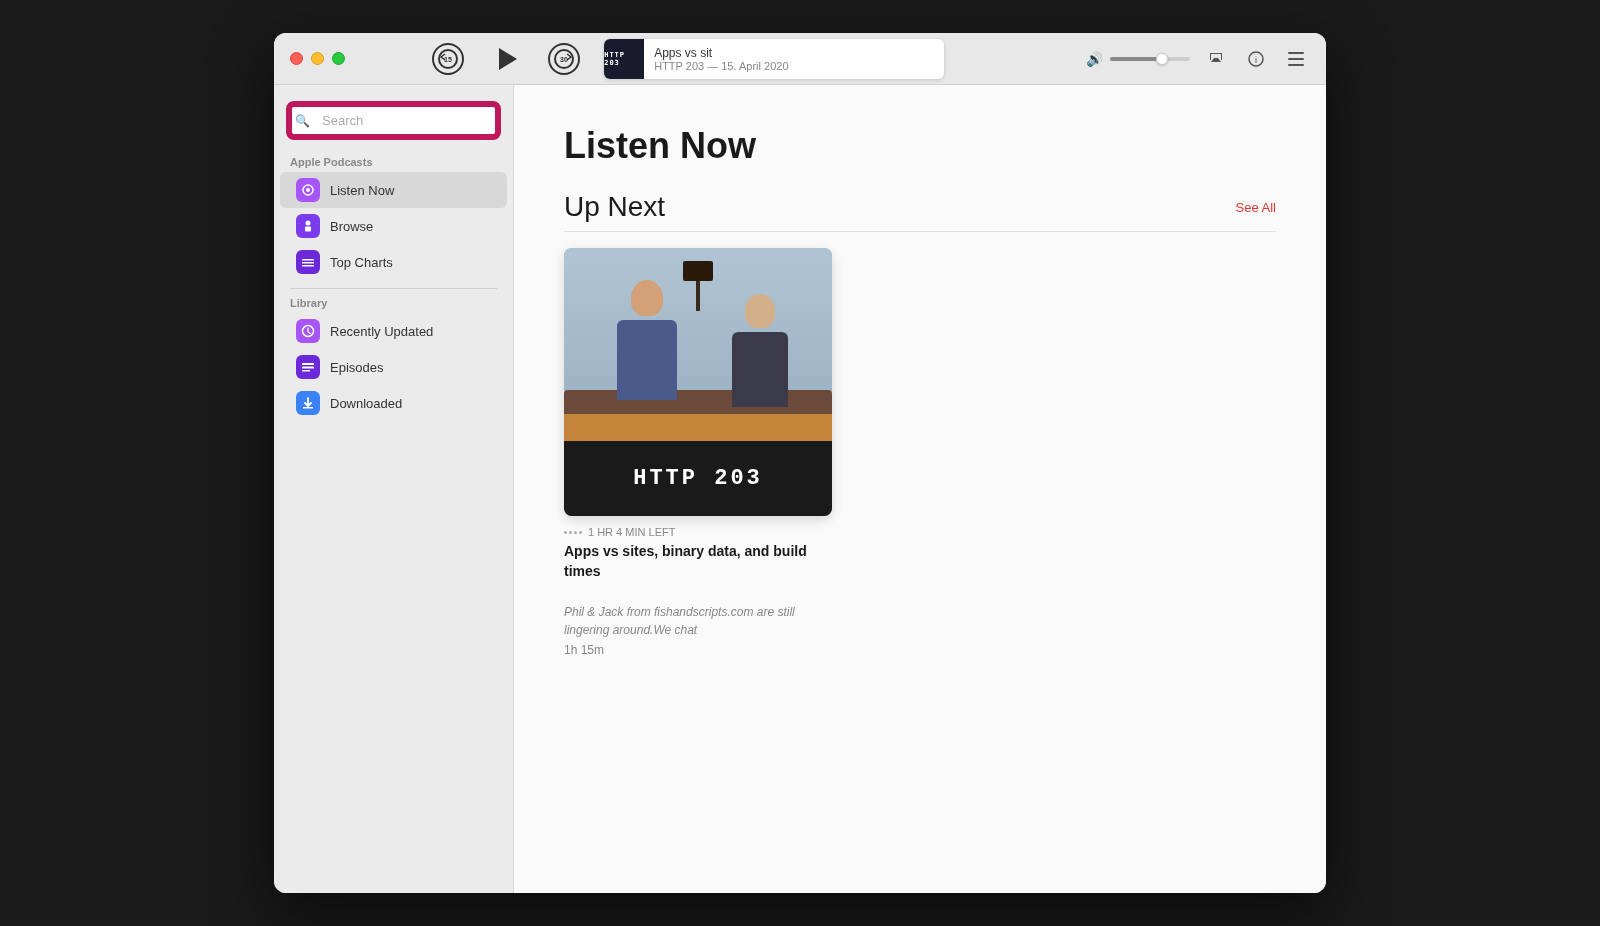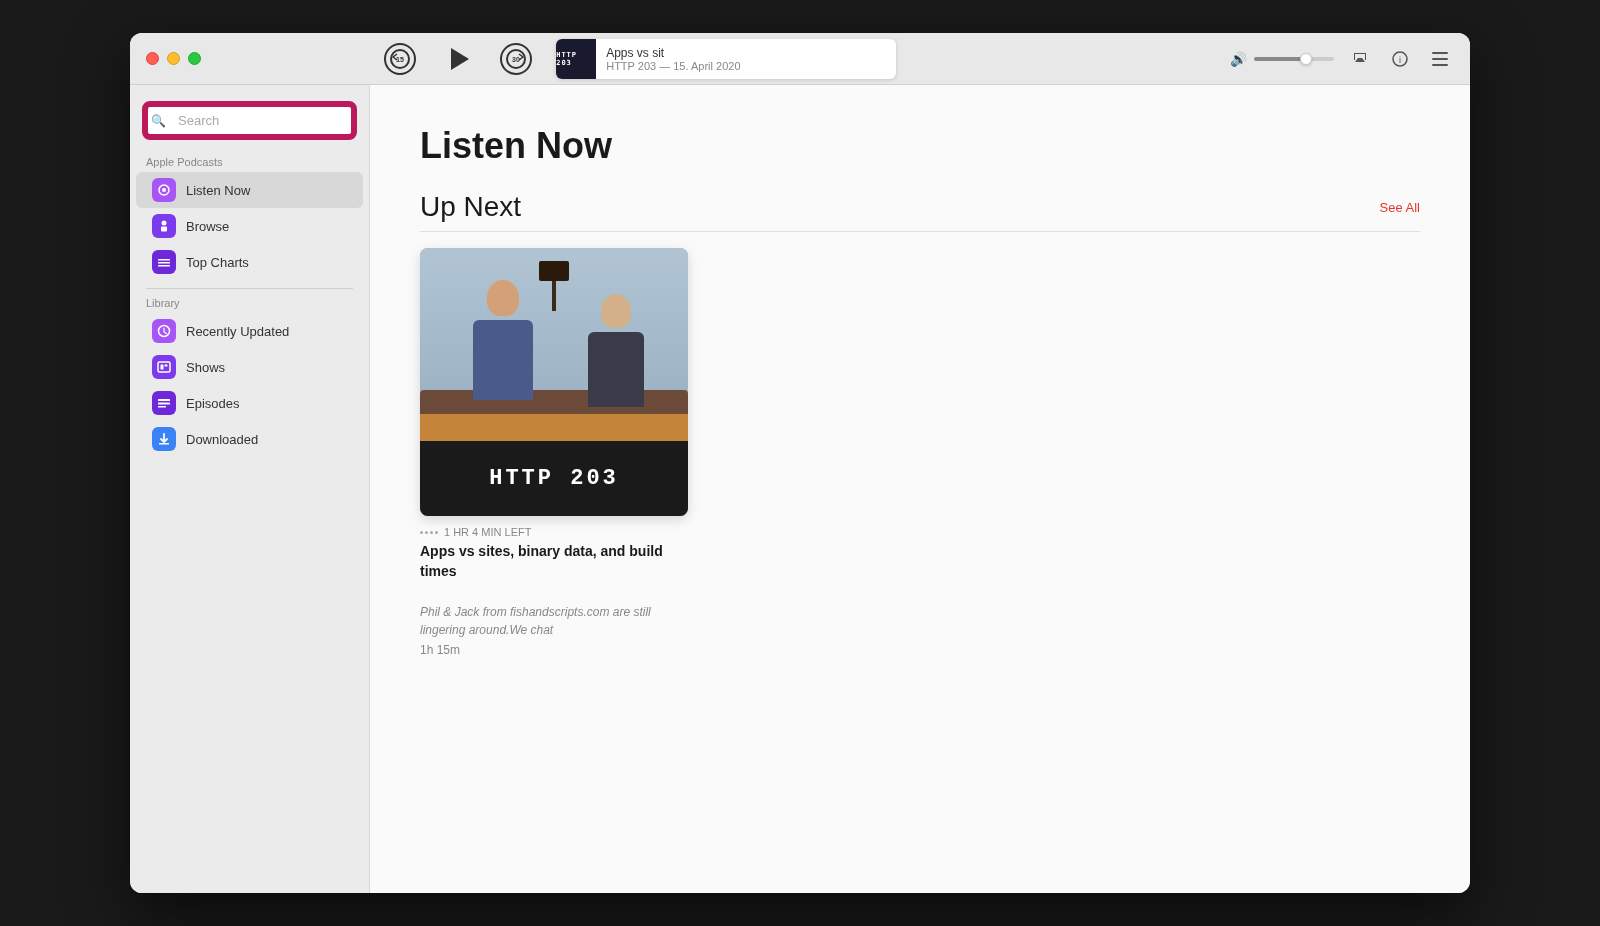--- a/index.html
+++ b/index.html
@@ -7,21 +7,21 @@
     body {
       background: #1a1a1a;
       display: flex;
       align-items: center;
       justify-content: center;
       min-height: 100vh;
       font-family: -apple-system, BlinkMacSystemFont, 'SF Pro Text', 'Helvetica Neue', sans-serif;
     }
 
     .window {
-      width: 1340px;
+      width: 1052px;
       height: 860px;
       background: #f0f0f0;
       border-radius: 12px;
       overflow: hidden;
       box-shadow: 0 20px 60px rgba(0,0,0,0.6);
       display: flex;
       flex-direction: column;
     }
 
     
@@ -239,21 +239,21 @@
       position: absolute;
       left: 9px;
       top: 50%;
       transform: translateY(-50%);
       color: #aaa;
       font-size: 12px;
     }
 
     .sidebar-section-label {
       font-size: 11px;
-      font-weight: 400;
+      font-weight: 700;
       color: #888;
       padding: 0 16px 4px;
       text-transform: none;
     }
 
     .sidebar-item {
       display: flex;
       align-items: center;
       padding: 6px 16px;
       cursor: pointer;
@@ -639,30 +639,20 @@
       <div class="sidebar-item">
         <div class="sidebar-item-icon icon-purple">
           <svg width="14" height="14" viewBox="0 0 14 14" fill="white">
             <circle cx="7" cy="7" r="5.5" fill="none" stroke="white" stroke-width="1.5"></circle>
             <path d="M7 4v4l2.5 1.5" stroke="white" stroke-width="1.2" fill="none" stroke-linecap="round"></path>
           </svg>
         </div>
         <span class="sidebar-item-label">Recently Updated</span>
       </div>
 
-      <div class="sidebar-item">
-        <div class="sidebar-item-icon icon-purple-dark">
-          <svg width="14" height="14" viewBox="0 0 14 14" fill="white">
-            <rect x="1" y="2" width="12" height="10" rx="1.5" fill="none" stroke="white" stroke-width="1.5"></rect>
-            <rect x="3.5" y="4.5" width="3" height="5" rx="0.5" fill="white"></rect>
-            <rect x="7.5" y="4.5" width="3" height="2" rx="0.5" fill="white"></rect>
-          </svg>
-        </div>
-        <span class="sidebar-item-label">Shows</span>
-      </div>
 
       <div class="sidebar-item">
         <div class="sidebar-item-icon icon-purple-grid">
           <svg width="14" height="14" viewBox="0 0 14 14" fill="white">
             <rect x="1" y="3" width="12" height="2" rx="0.5" fill="white"></rect>
             <rect x="1" y="6.5" width="12" height="2" rx="0.5" fill="white"></rect>
             <rect x="1" y="10" width="8" height="1.5" rx="0.5" fill="white"></rect>
           </svg>
         </div>
         <span class="sidebar-item-label">Episodes</span>

